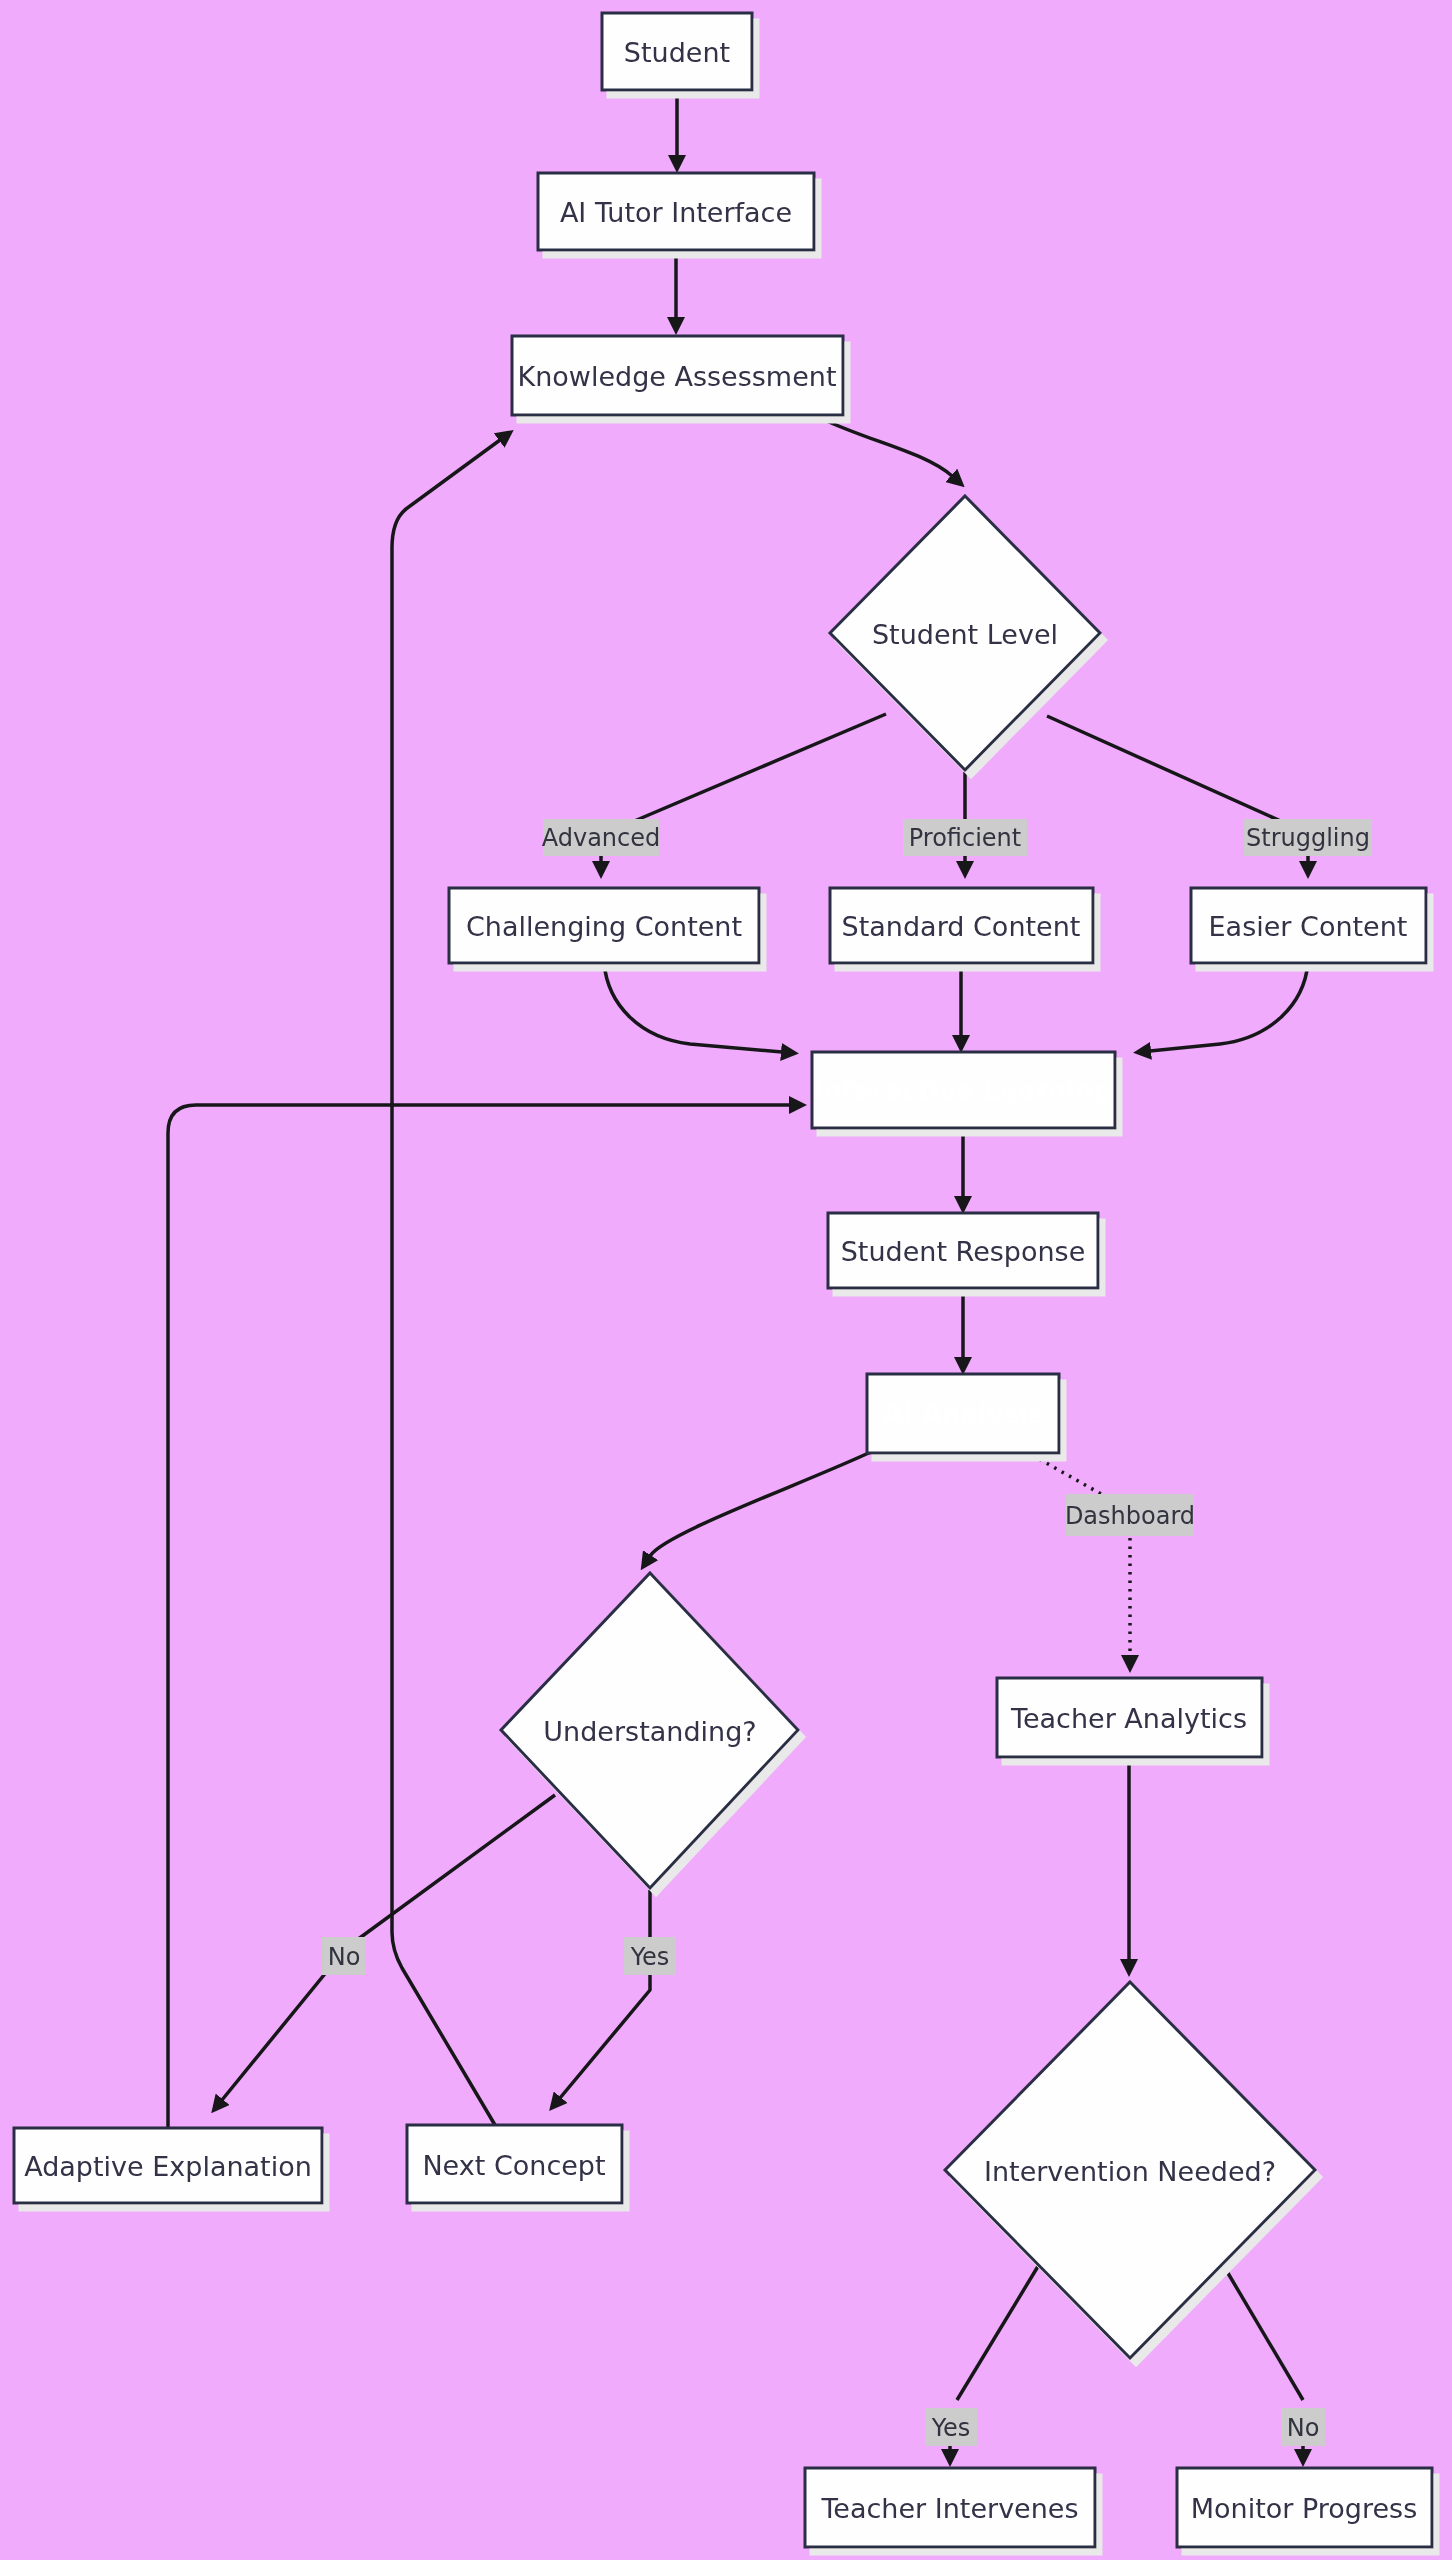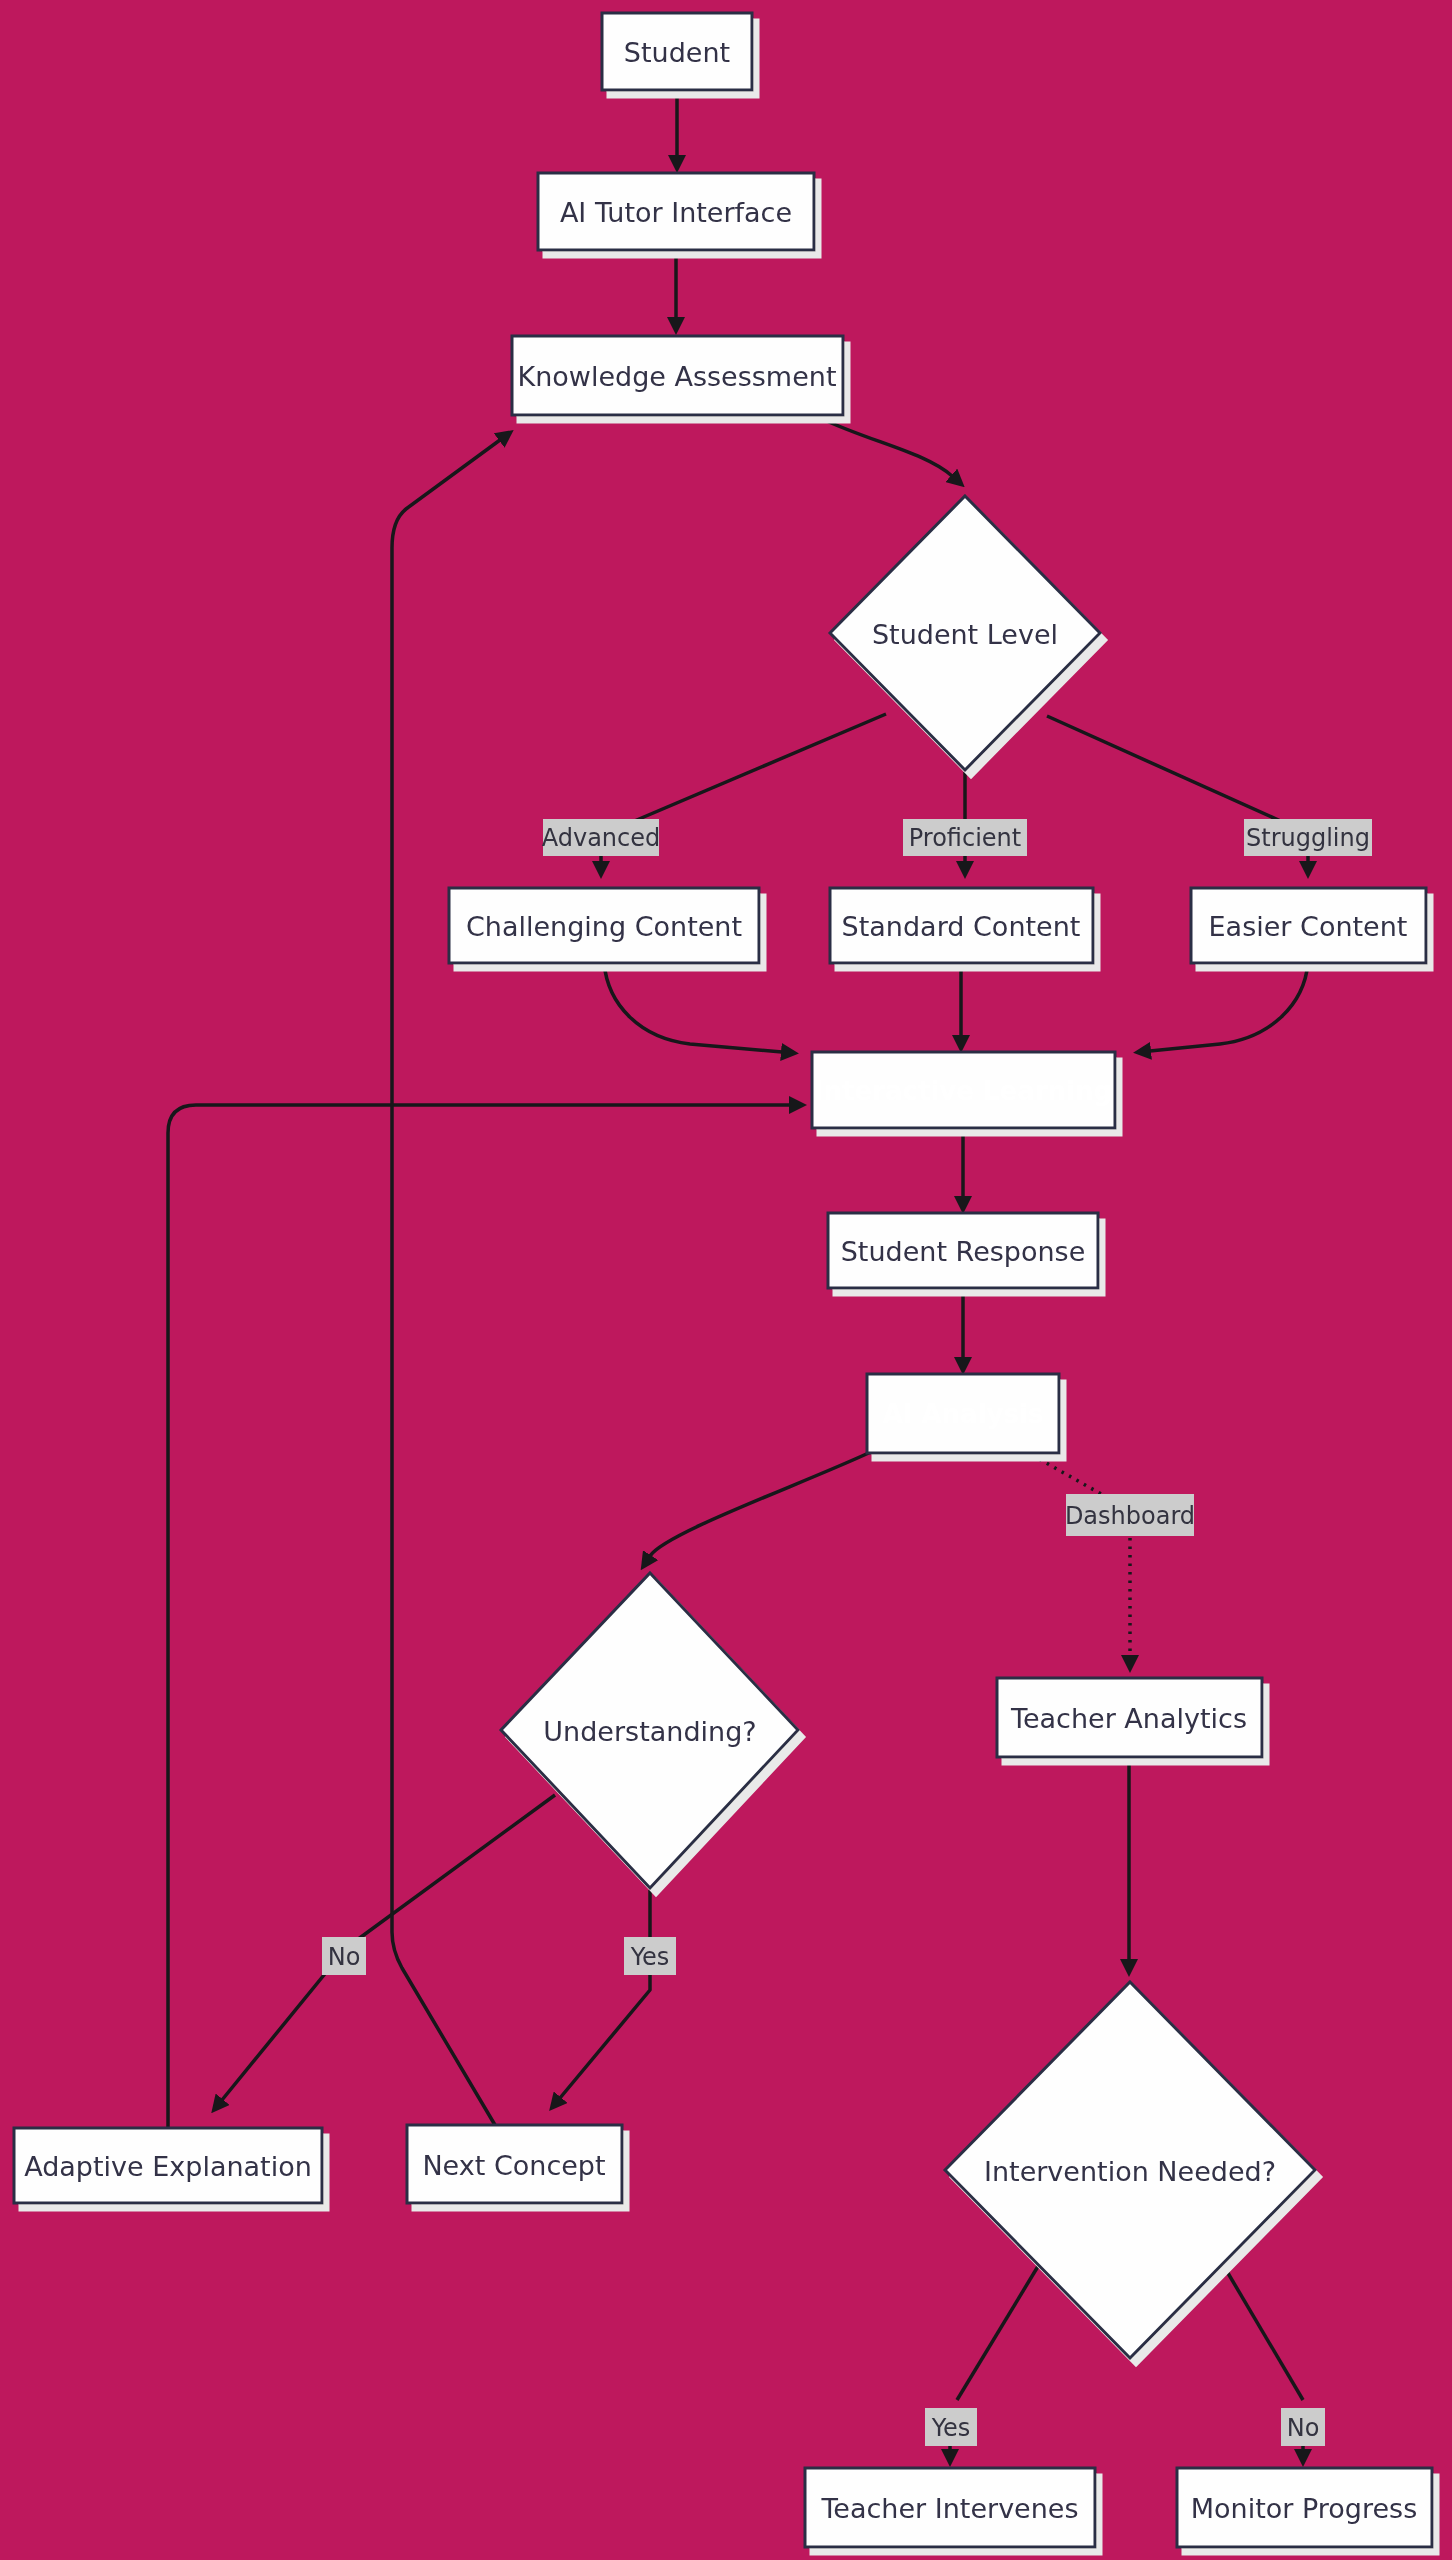--- a/index.html
+++ b/index.html
@@ -1,16 +1,16 @@
 <!DOCTYPE html>
 <html><head>
 <meta charset="utf-8">
 <style>
   html,body{margin:0;padding:0;background:#ffffff;}
-  .stage{width:1452px;height:2560px;position:relative;background:#be185d;
+  .stage{width:1452px;height:2560px;position:relative;background:#f0abfc;
          font-family:"DejaVu Sans","Liberation Sans",sans-serif;}
   svg{display:block;}
   .edge{fill:none;stroke:#17171a;stroke-width:3.5;stroke-linejoin:round;}
   .edge.dotted{stroke-dasharray:2.5 6;}
   .node-shape{stroke:#2b2f44;stroke-width:3;fill:#fefefe;}
   .node-label{fill:#333247;font-size:27px;text-anchor:middle;}
   .node-label.inverse{fill:#ffffff;font-weight:bold;font-size:26px;}
   .edge-label-bg{fill:#cccccc;}
   .edge-label{fill:#333340;font-size:24px;text-anchor:middle;}
 </style>

